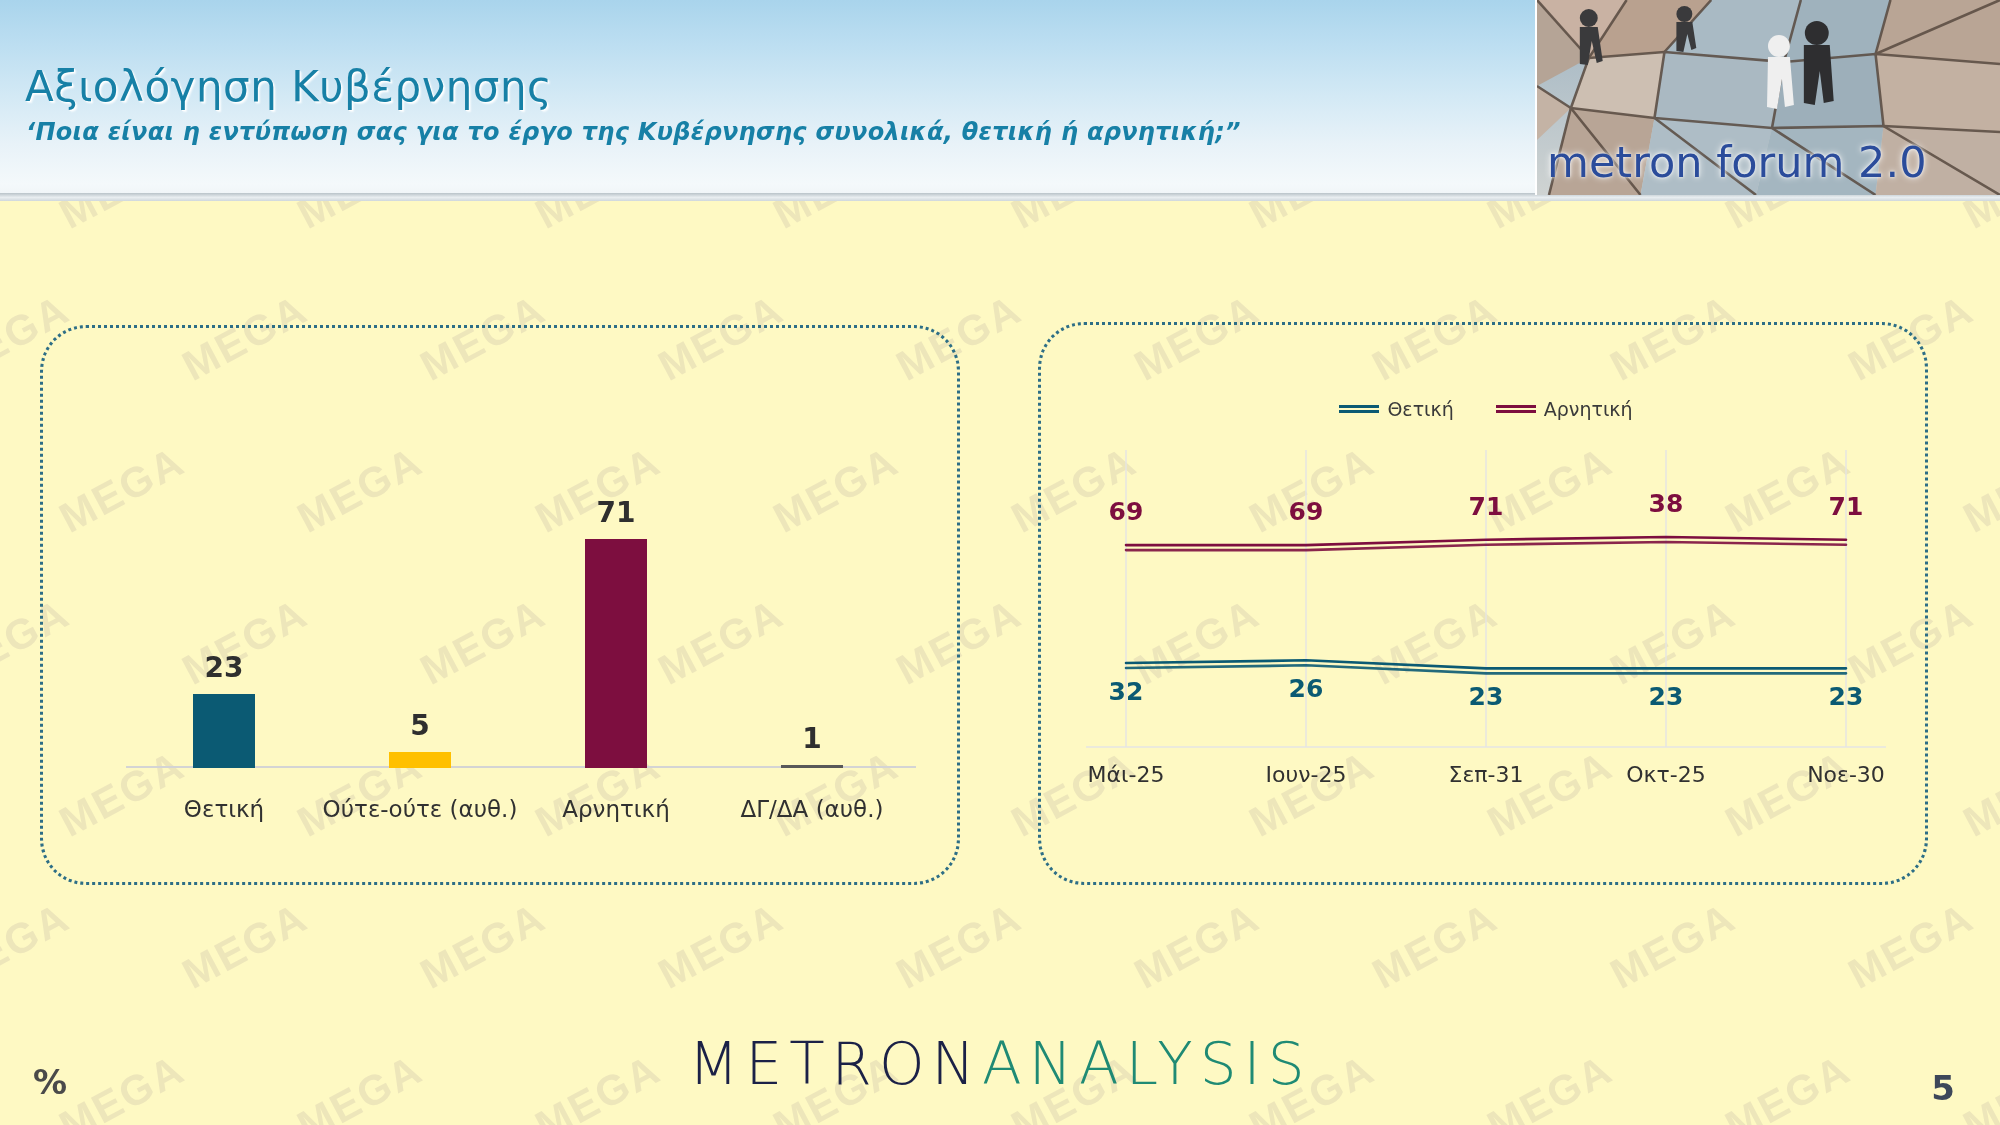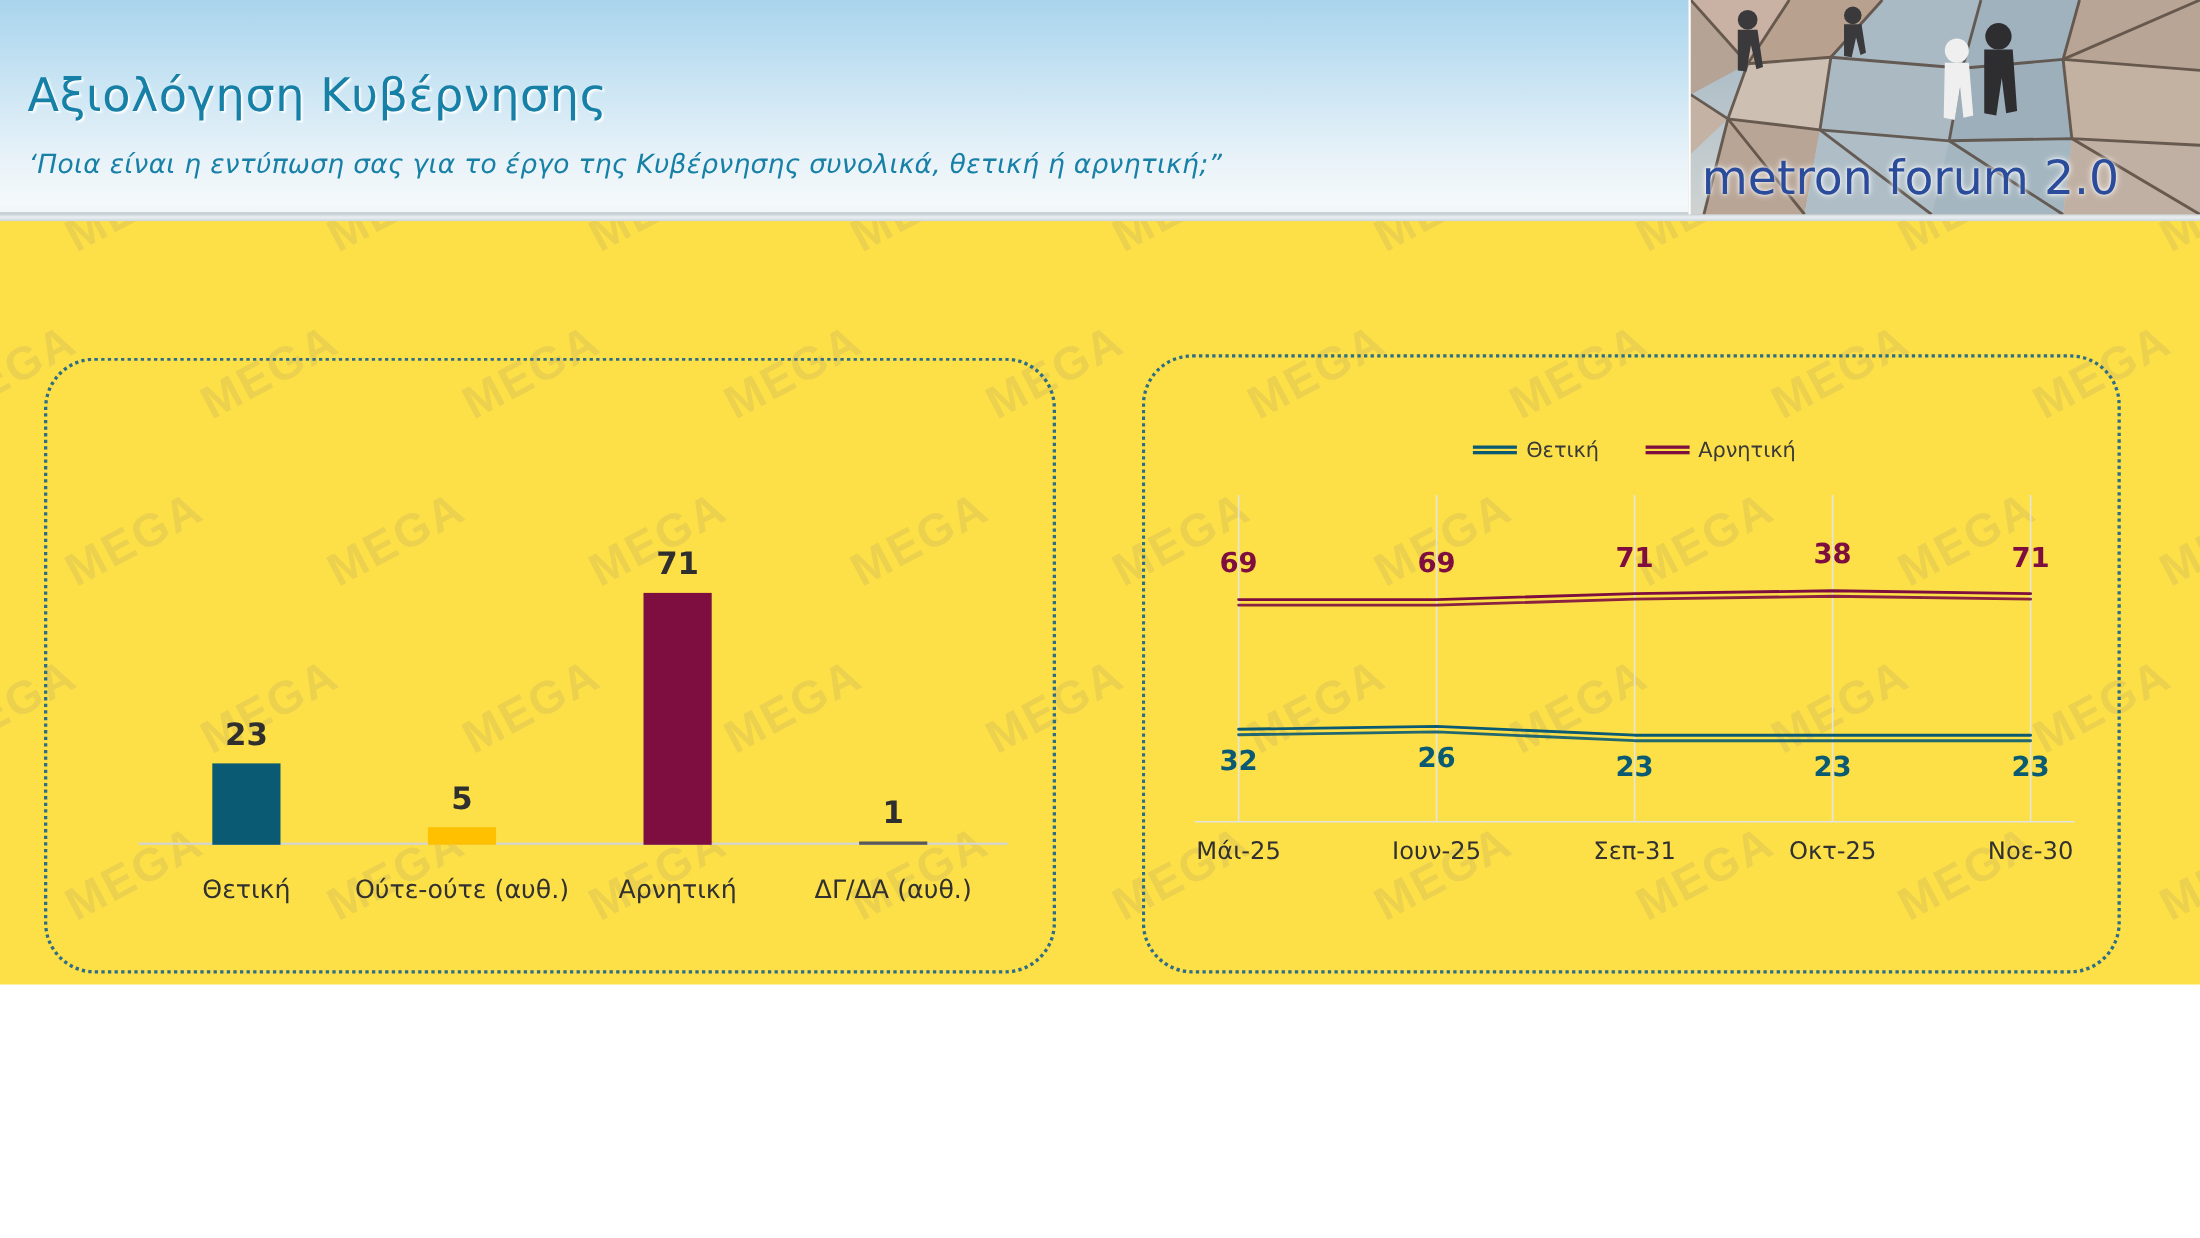--- a/index.html
+++ b/index.html
@@ -8,22 +8,22 @@
     width: 2000px;
     height: 1125px;
     overflow: hidden;
     background: #ffffff;
     font-family: "DejaVu Sans", "Liberation Sans", sans-serif;
   }
 
   #slide {
     position: relative;
     width: 2000px;
-    height: 895px;
-    background: #fde047;
+    height: 1125px;
+    background: #fef9c3;
     overflow: hidden;
   }
 
   
   .wm-layer {
     position: absolute;
     inset: 0;
     pointer-events: none;
     z-index: 5;
     overflow: hidden;
@@ -69,24 +69,24 @@
     font-family: "DejaVu Sans", "Liberation Sans", sans-serif;
     font-size: 42px;
     font-weight: 400;
     color: #1780a6;
     letter-spacing: 0.5px;
     text-shadow: 2px 2px 2px rgba(255,255,255,0.85), 1px 1px 0 rgba(255,255,255,0.9);
     z-index: 13;
   }
   #subtitle {
     position: absolute;
-    left: 26px; top: 135px;
+    left: 26px; top: 118px;
     font-family: "DejaVu Sans", "Liberation Sans", sans-serif;
     font-size: 24px;
-    font-weight: 400;
+    font-weight: 700;
     font-style: italic;
     color: #1780a6;
     letter-spacing: 0.3px;
     z-index: 13;
   }
 
   
   #forum-box {
     position: absolute;
     right: 0; top: 0;

